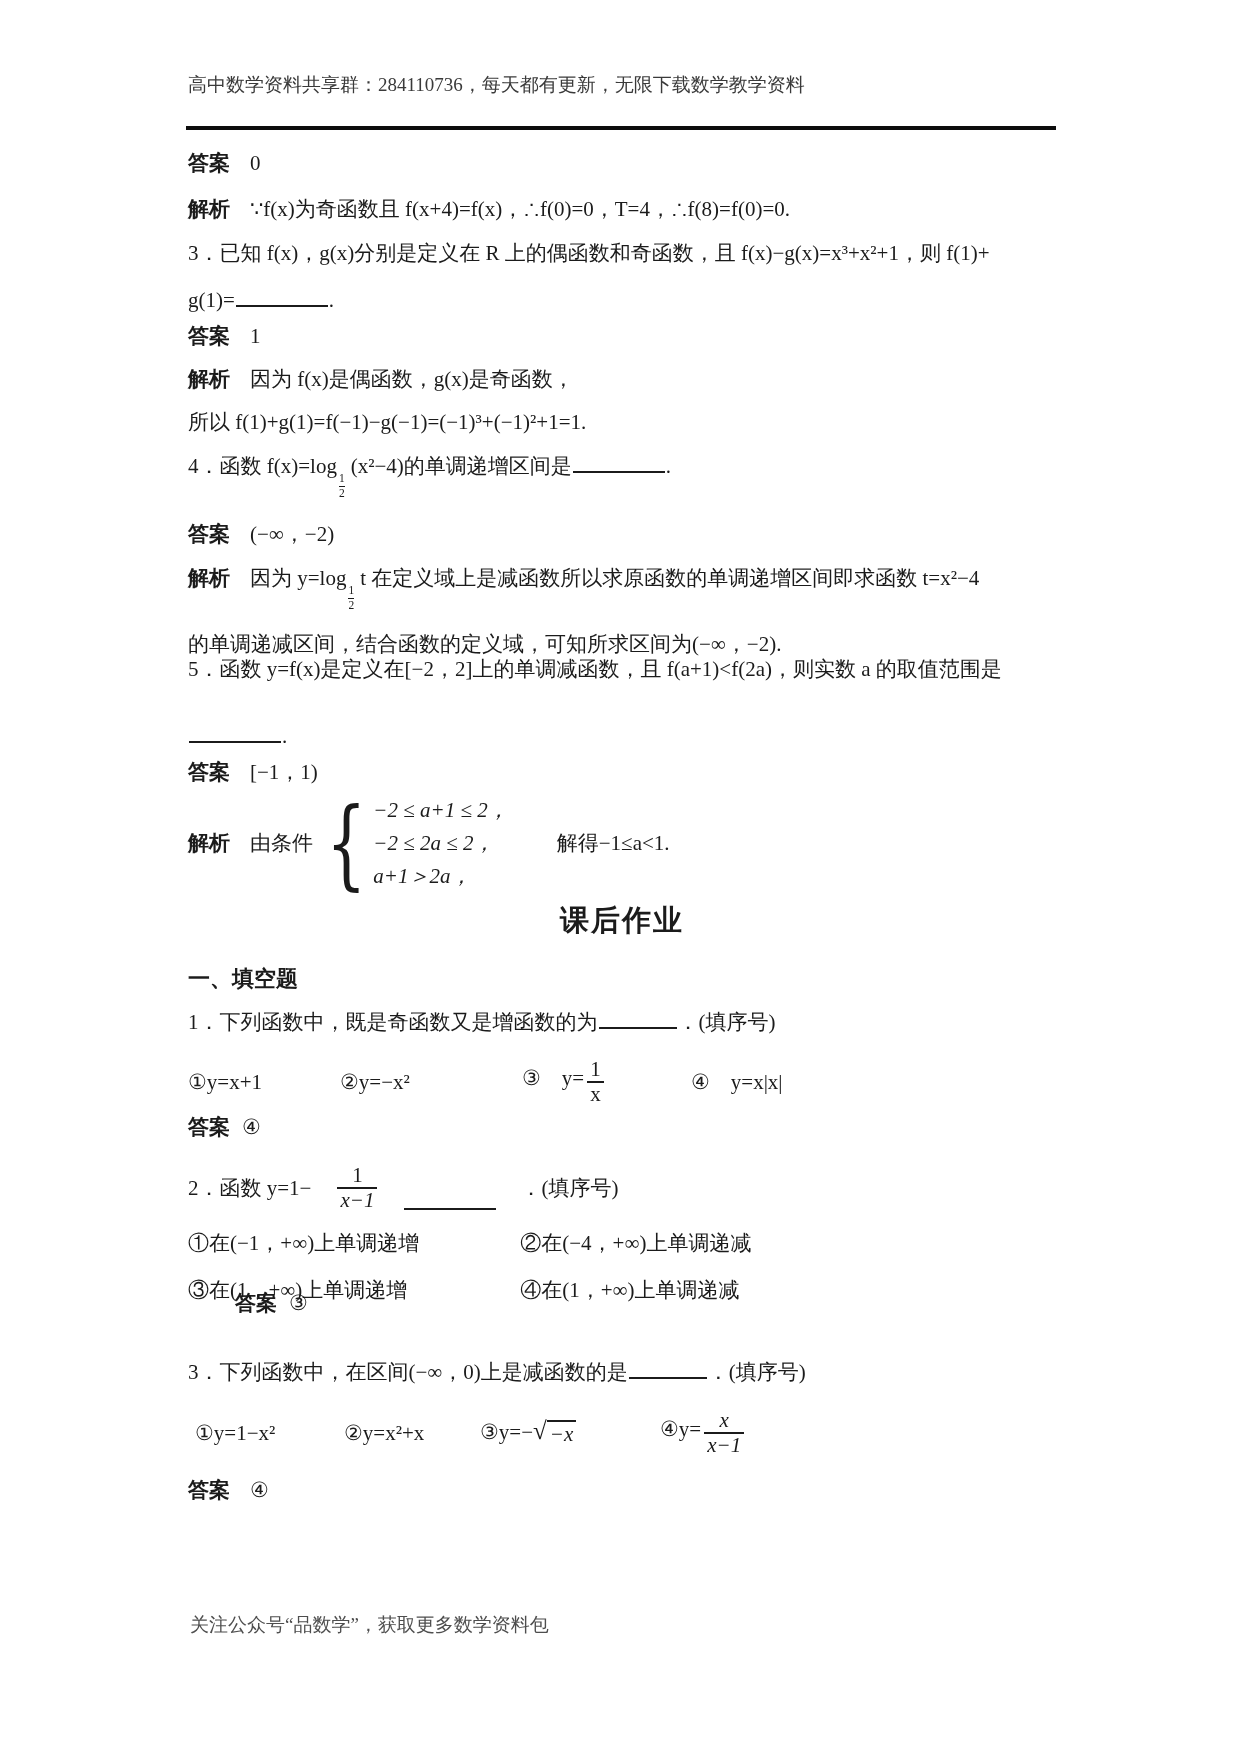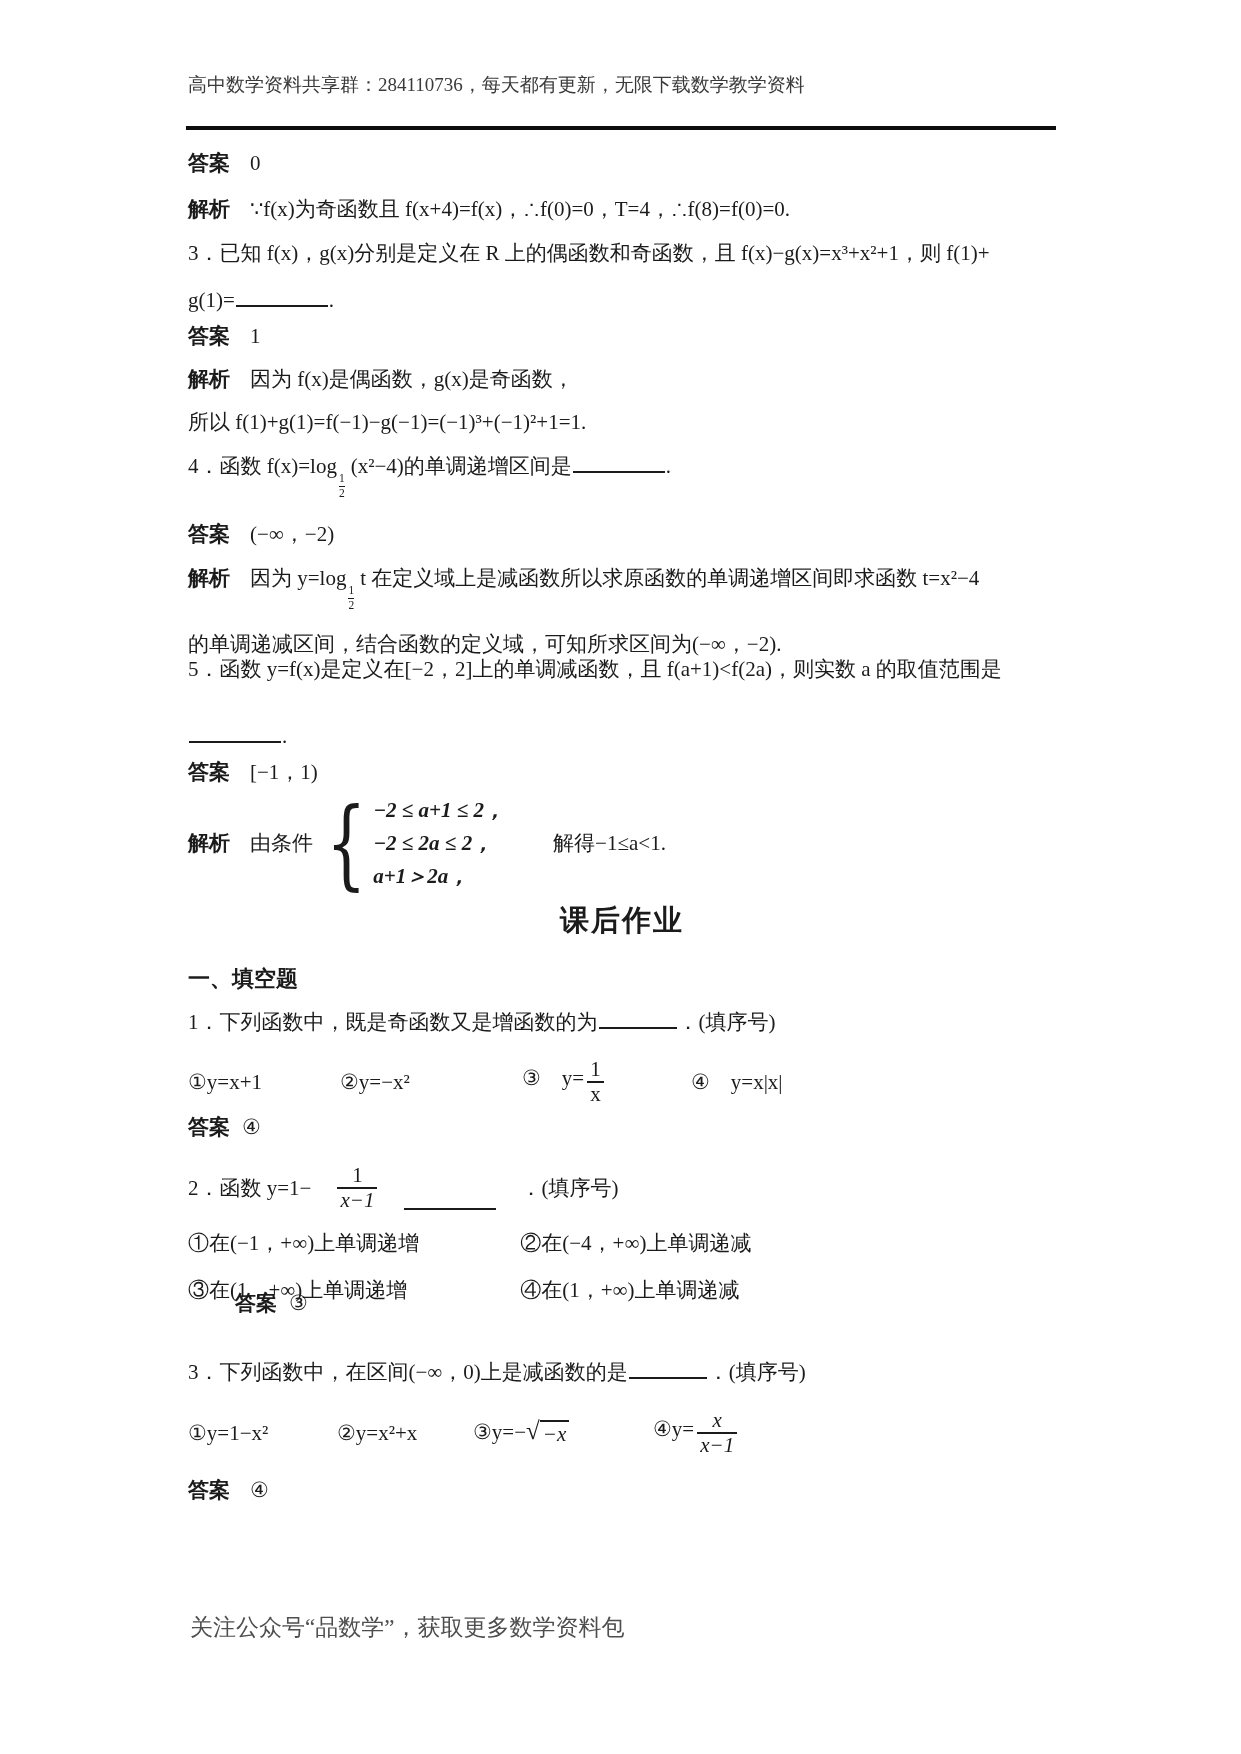--- a/index.html
+++ b/index.html
@@ -20,31 +20,31 @@
   .frac .den{display:block;border-top:2px solid #1b1b1b;padding:0 3px;}
   .fracsub{display:inline-block;text-align:center;font-size:11.5px;line-height:1.2;vertical-align:-24px;margin:0 6px 0 2px;}
   .fracsub .den{border-top:1px solid #1b1b1b;display:block;}
   .mathrow{display:flex;align-items:center;}
   .optrow{position:absolute;left:188px;display:flex;align-items:center;font-size:21px;white-space:nowrap;}
   .sqrt{display:inline-flex;align-items:flex-start;}
   .sqrt .sign{font-size:25px;line-height:22px;}
   .sqrt .rad{border-top:2px solid #1b1b1b;padding:0 3px;}
   .sys{position:absolute;left:188px;top:796px;display:flex;align-items:center;font-size:21px;white-space:nowrap;}
   .sys .brace{font-size:98px;line-height:84px;font-family:"DejaVu Serif",serif;font-weight:400;transform:scaleX(.65);margin:0 -4px 0 2px;}
-  .sys .col{display:flex;flex-direction:column;gap:5px;font-weight:bold;}
+  .sys .col{display:flex;flex-direction:column;gap:5px;}
   .sys .res{margin-left:48px;}
   .title{position:absolute;left:188px;top:901px;width:868px;text-align:center;
     font-size:29px;font-weight:700;font-family:"Liberation Sans","DejaVu Sans",sans-serif;letter-spacing:2px;}
   .subtitle{position:absolute;left:188px;top:964px;font-size:22px;font-weight:700;
     font-family:"Liberation Sans","DejaVu Sans",sans-serif;}
-  .footer{position:absolute;left:190px;top:1612px;font-size:23px;color:#4e4e4e;white-space:nowrap;}
+  .footer{position:absolute;left:190px;top:1612px;font-size:19px;color:#4e4e4e;white-space:nowrap;}
   .w1{display:inline-block;width:152px;}
   .w2{display:inline-block;width:182px;}
   .w3{display:inline-block;width:169px;}
-  .v1{display:inline-block;width:149px;}
+  .v1{display:inline-block;width:149px;margin-left:7px;}
   .v2{display:inline-block;width:136px;}
   .v3{display:inline-block;width:180px;}
   .colw{display:inline-block;width:327px;}
 </style>
 </head>
 <body>
 
 <div class="line note" style="top:72px;">高中数学资料共享群：284110736，每天都有更新，无限下载数学教学资料</div>
 <div class="rule"></div>
 

